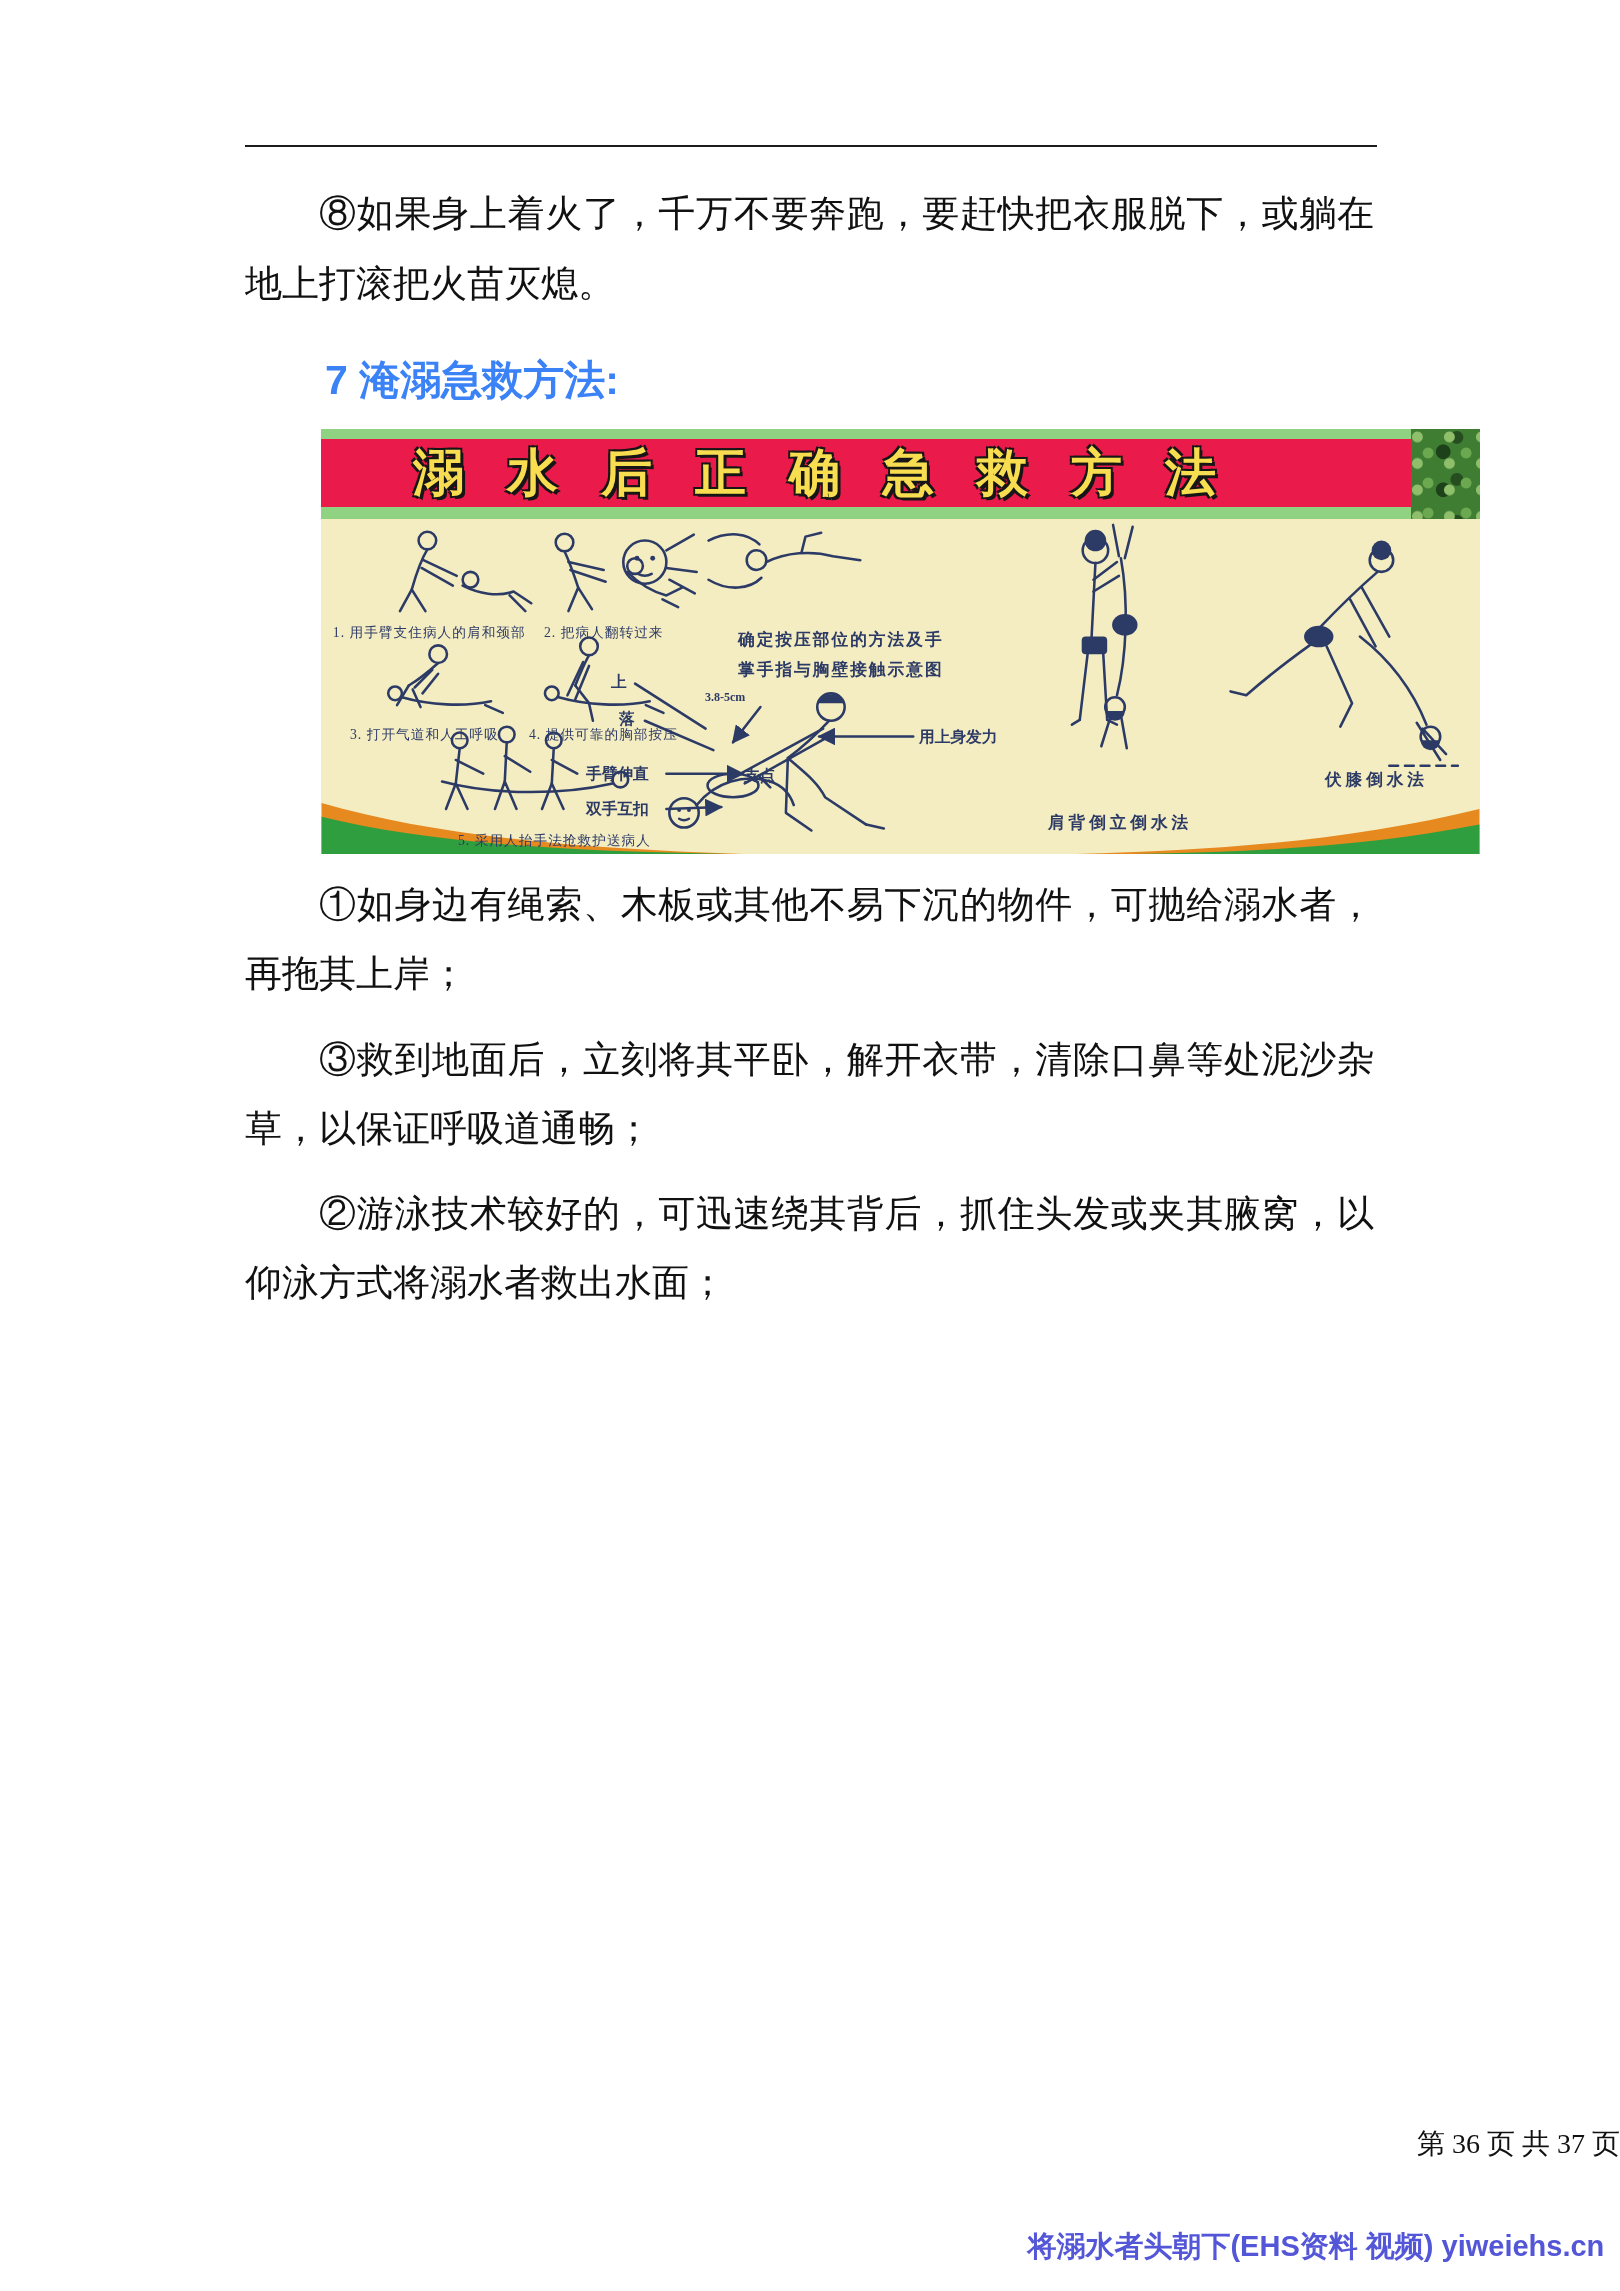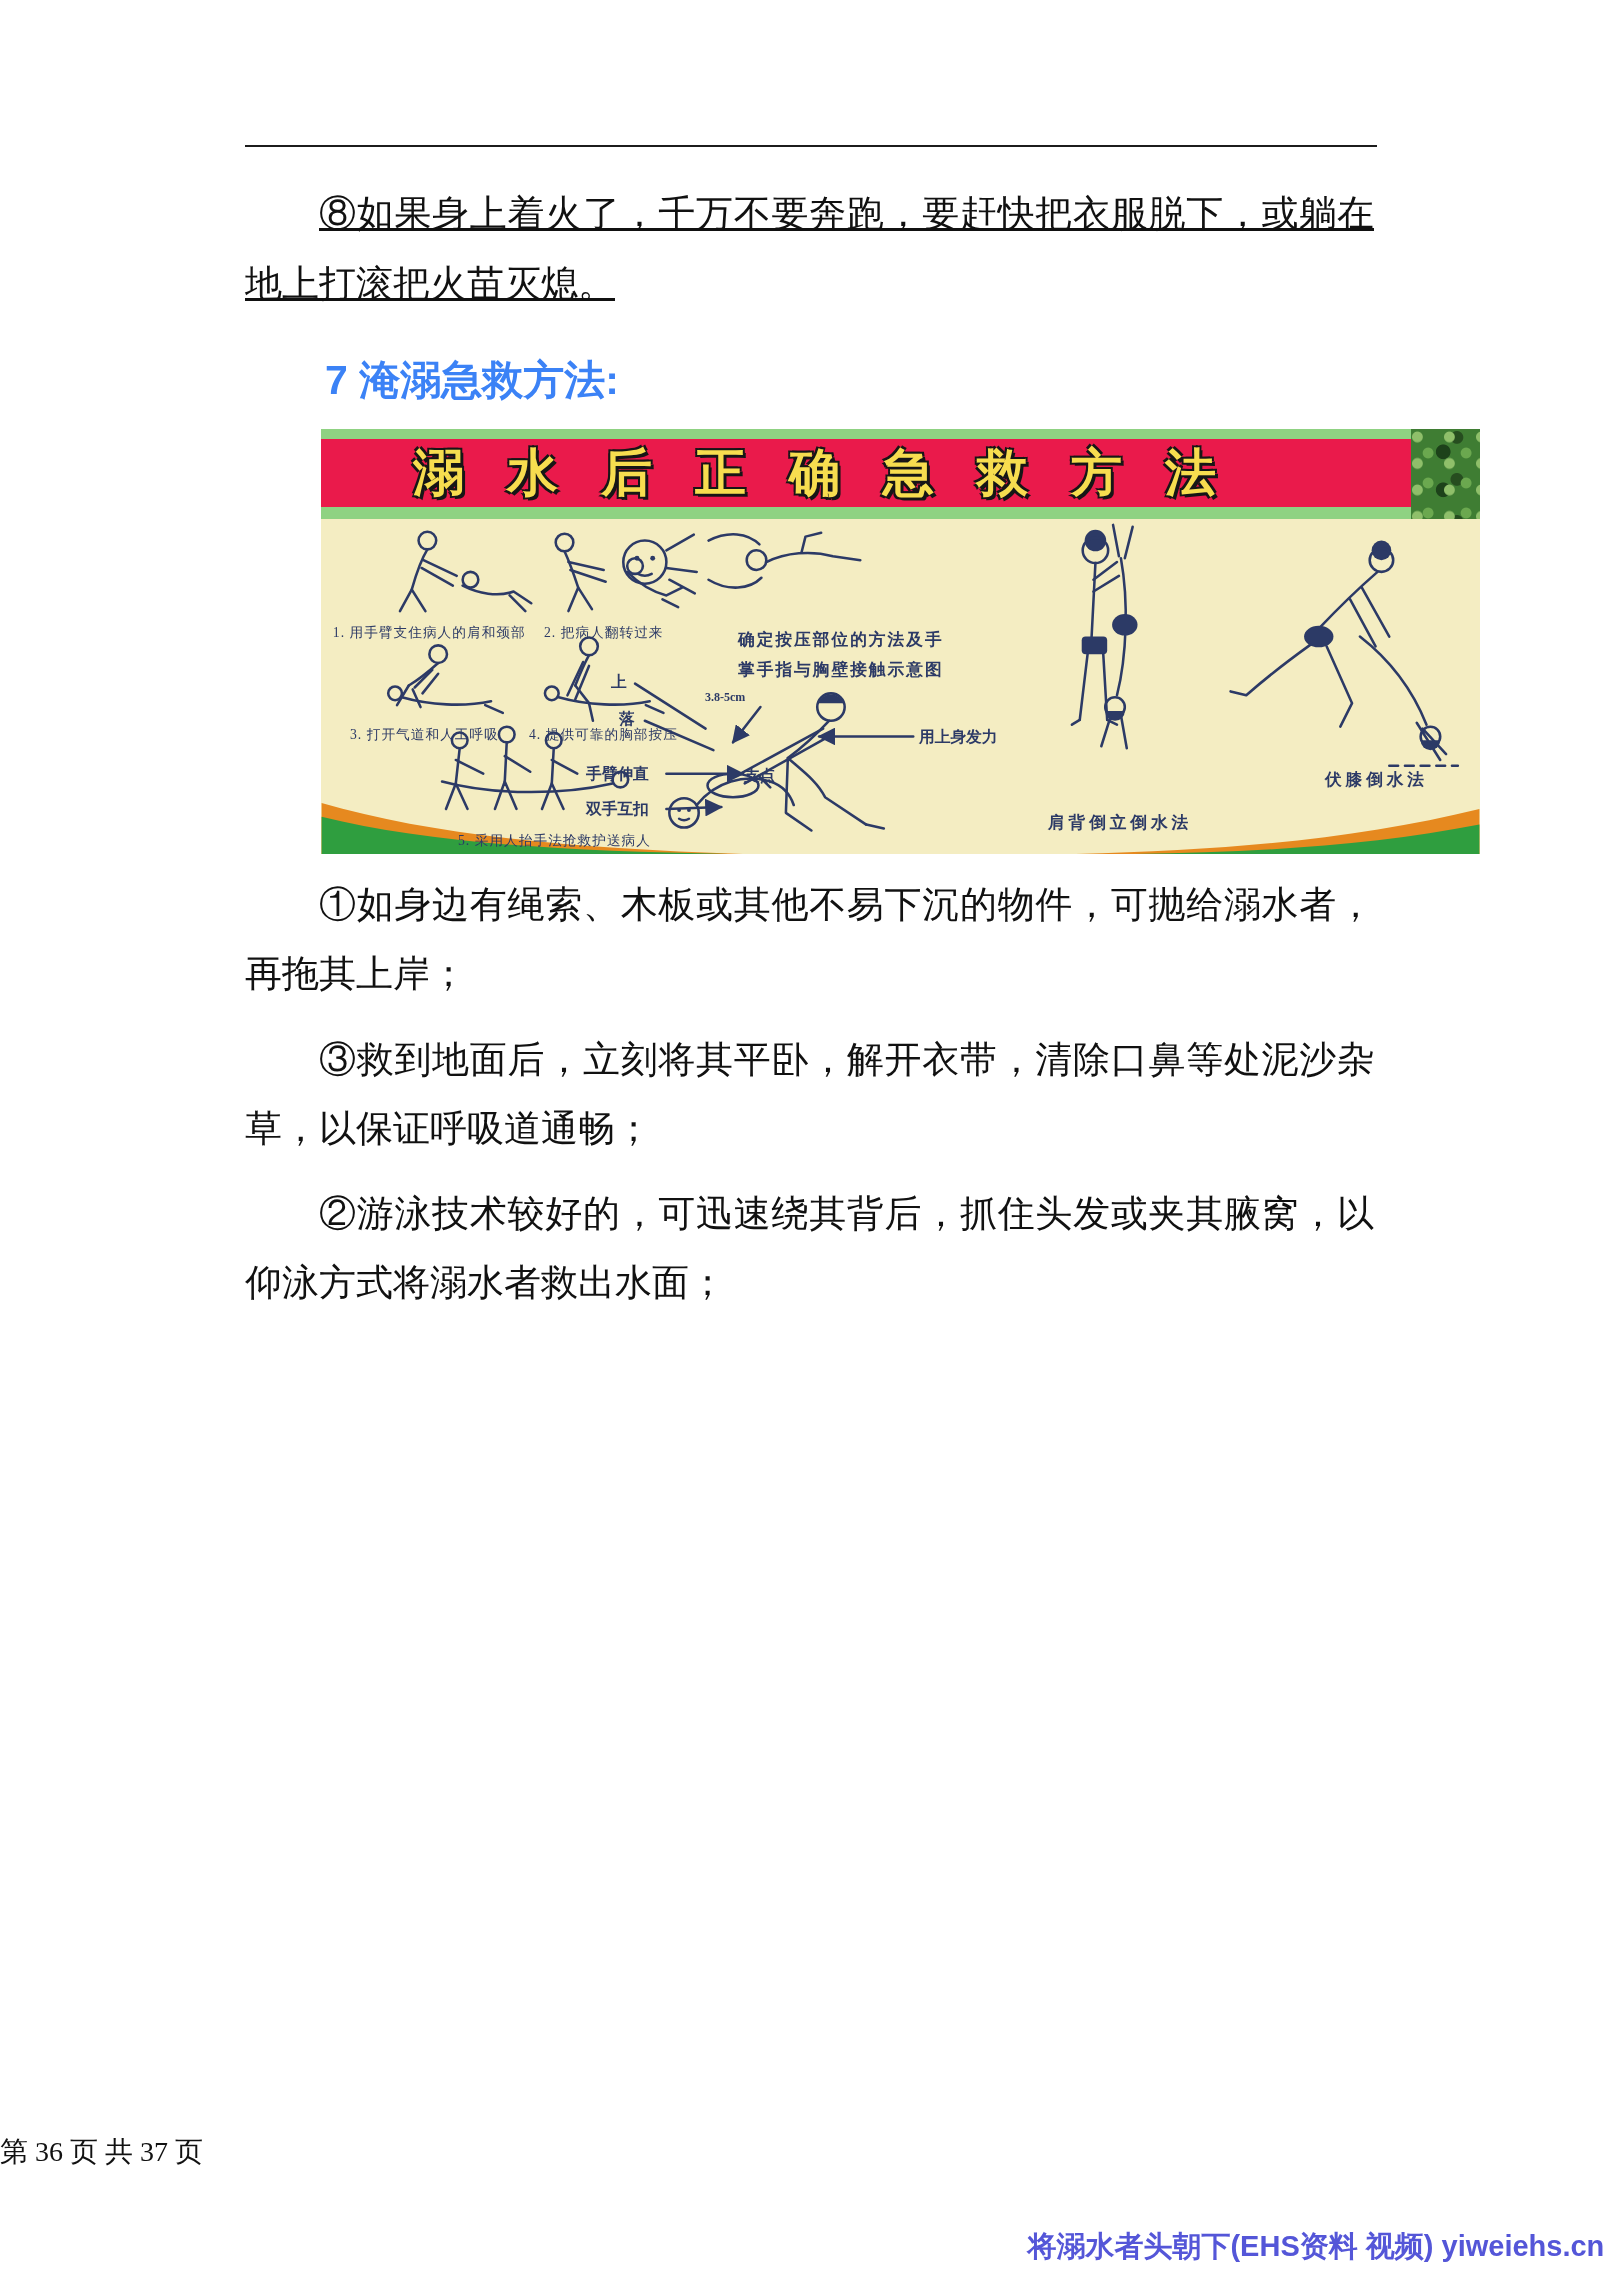--- a/index.html
+++ b/index.html
@@ -3,21 +3,21 @@
 <meta charset="utf-8">
 <style>
   html,body{margin:0;padding:0;background:#ffffff;}
   .page{position:relative;width:1620px;height:2292px;background:#ffffff;overflow:hidden;
         font-family:"Liberation Serif","DejaVu Serif",serif;color:#111;}
 
   .header-rule{position:absolute;left:245px;top:145px;width:1132px;height:0;
                border-top:2.9px solid #1c1c1c;}
 
   .para-fire{position:absolute;left:245px;top:179px;width:1129px;
-             font-size:37px;line-height:70px;text-indent:74px;text-align:justify;text-decoration:underline;}
+             font-size:37px;line-height:70px;text-indent:74px;text-align:justify;}
 
   .heading7{position:absolute;left:325px;top:353px;
             font-family:"Liberation Sans","DejaVu Sans",sans-serif;
             font-weight:bold;font-size:41px;color:#3b82f6;}
 
   
   .poster{position:absolute;left:321px;top:429px;width:1159px;height:425px;
           background:#f4edc2;overflow:hidden;}
   .stripe-top{position:absolute;left:0;top:0;width:100%;height:9.8px;background:#8fd282;}
   .banner{position:absolute;left:0;top:9.8px;width:100%;height:69px;background:#ea1a4b;}
@@ -41,22 +41,22 @@
            line-height:30px;letter-spacing:2px;color:#2c3a66;white-space:nowrap;}
   .plabel{position:absolute;font-size:15.7px;font-weight:bold;color:#2c3a66;white-space:nowrap;}
   .method-cap{position:absolute;font-size:16.7px;font-weight:bold;letter-spacing:3.9px;
               color:#2c3a66;white-space:nowrap;}
 
   
   .body-paras{position:absolute;left:245px;top:870px;width:1129px;
               font-size:37px;line-height:69px;text-align:justify;}
   .body-paras p{margin:0 0 16.7px 0;text-indent:74px;}
 
-  .footer{position:absolute;left:0;top:2125px;width:100%;text-align:left;
-          font-size:28px;color:#111;margin-top:8px;}
+  .footer{position:absolute;left:0;top:2125px;width:100%;text-align:right;
+          font-size:28px;color:#111;}
 
   .watermark{position:absolute;right:15.7px;top:2227px;font-size:29px;font-weight:600;
              color:#5456d8;font-family:"Liberation Sans","DejaVu Sans",sans-serif;}
 
   svg .ink{stroke:#2c3a66;stroke-width:2.6;fill:none;stroke-linecap:round;stroke-linejoin:round;}
   svg .fill-ink{fill:#2c3a66;stroke:none;}
 </style>
 </head>
 <body>
 

